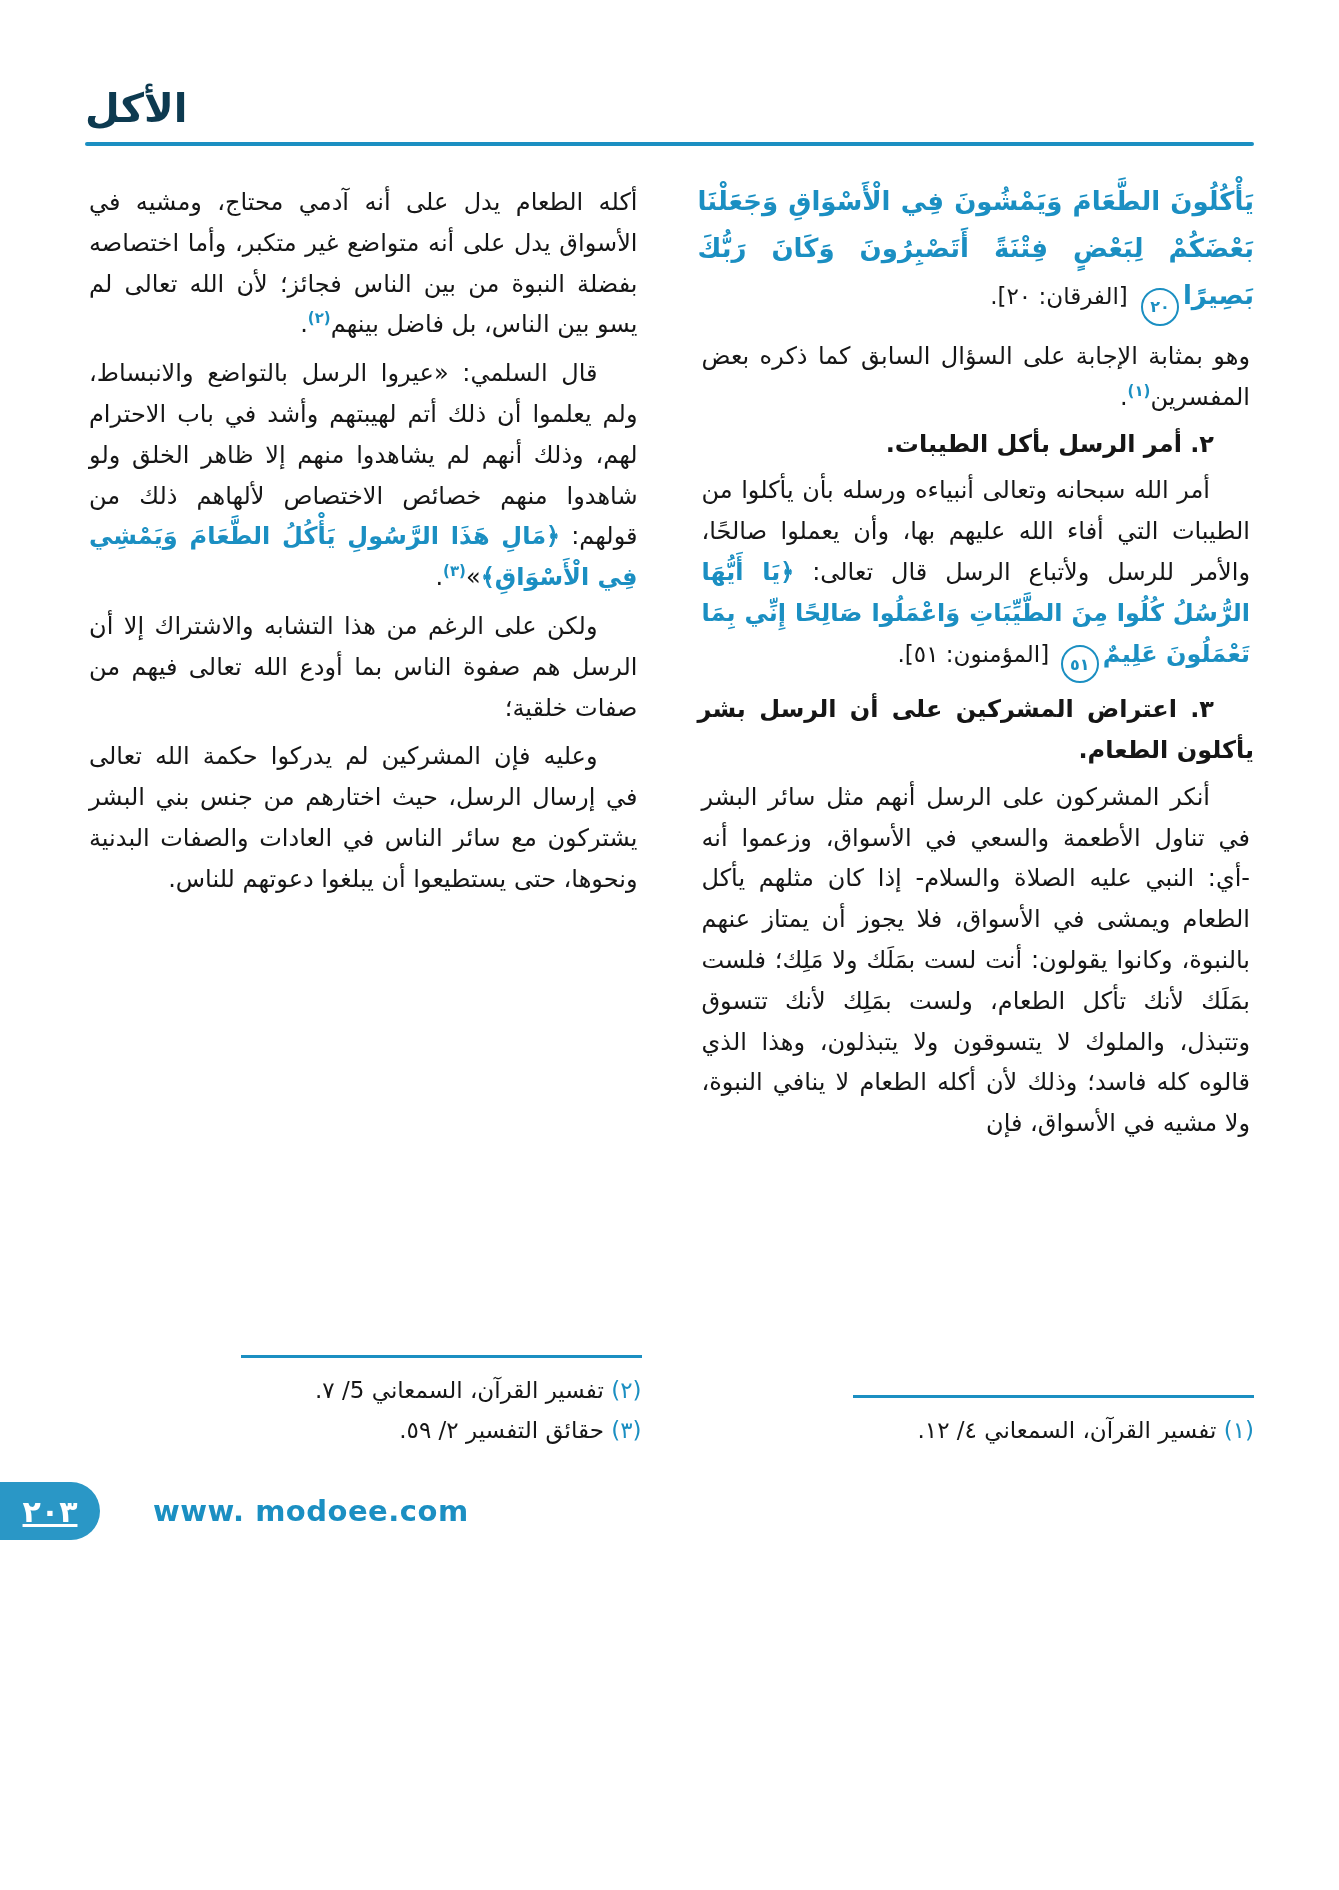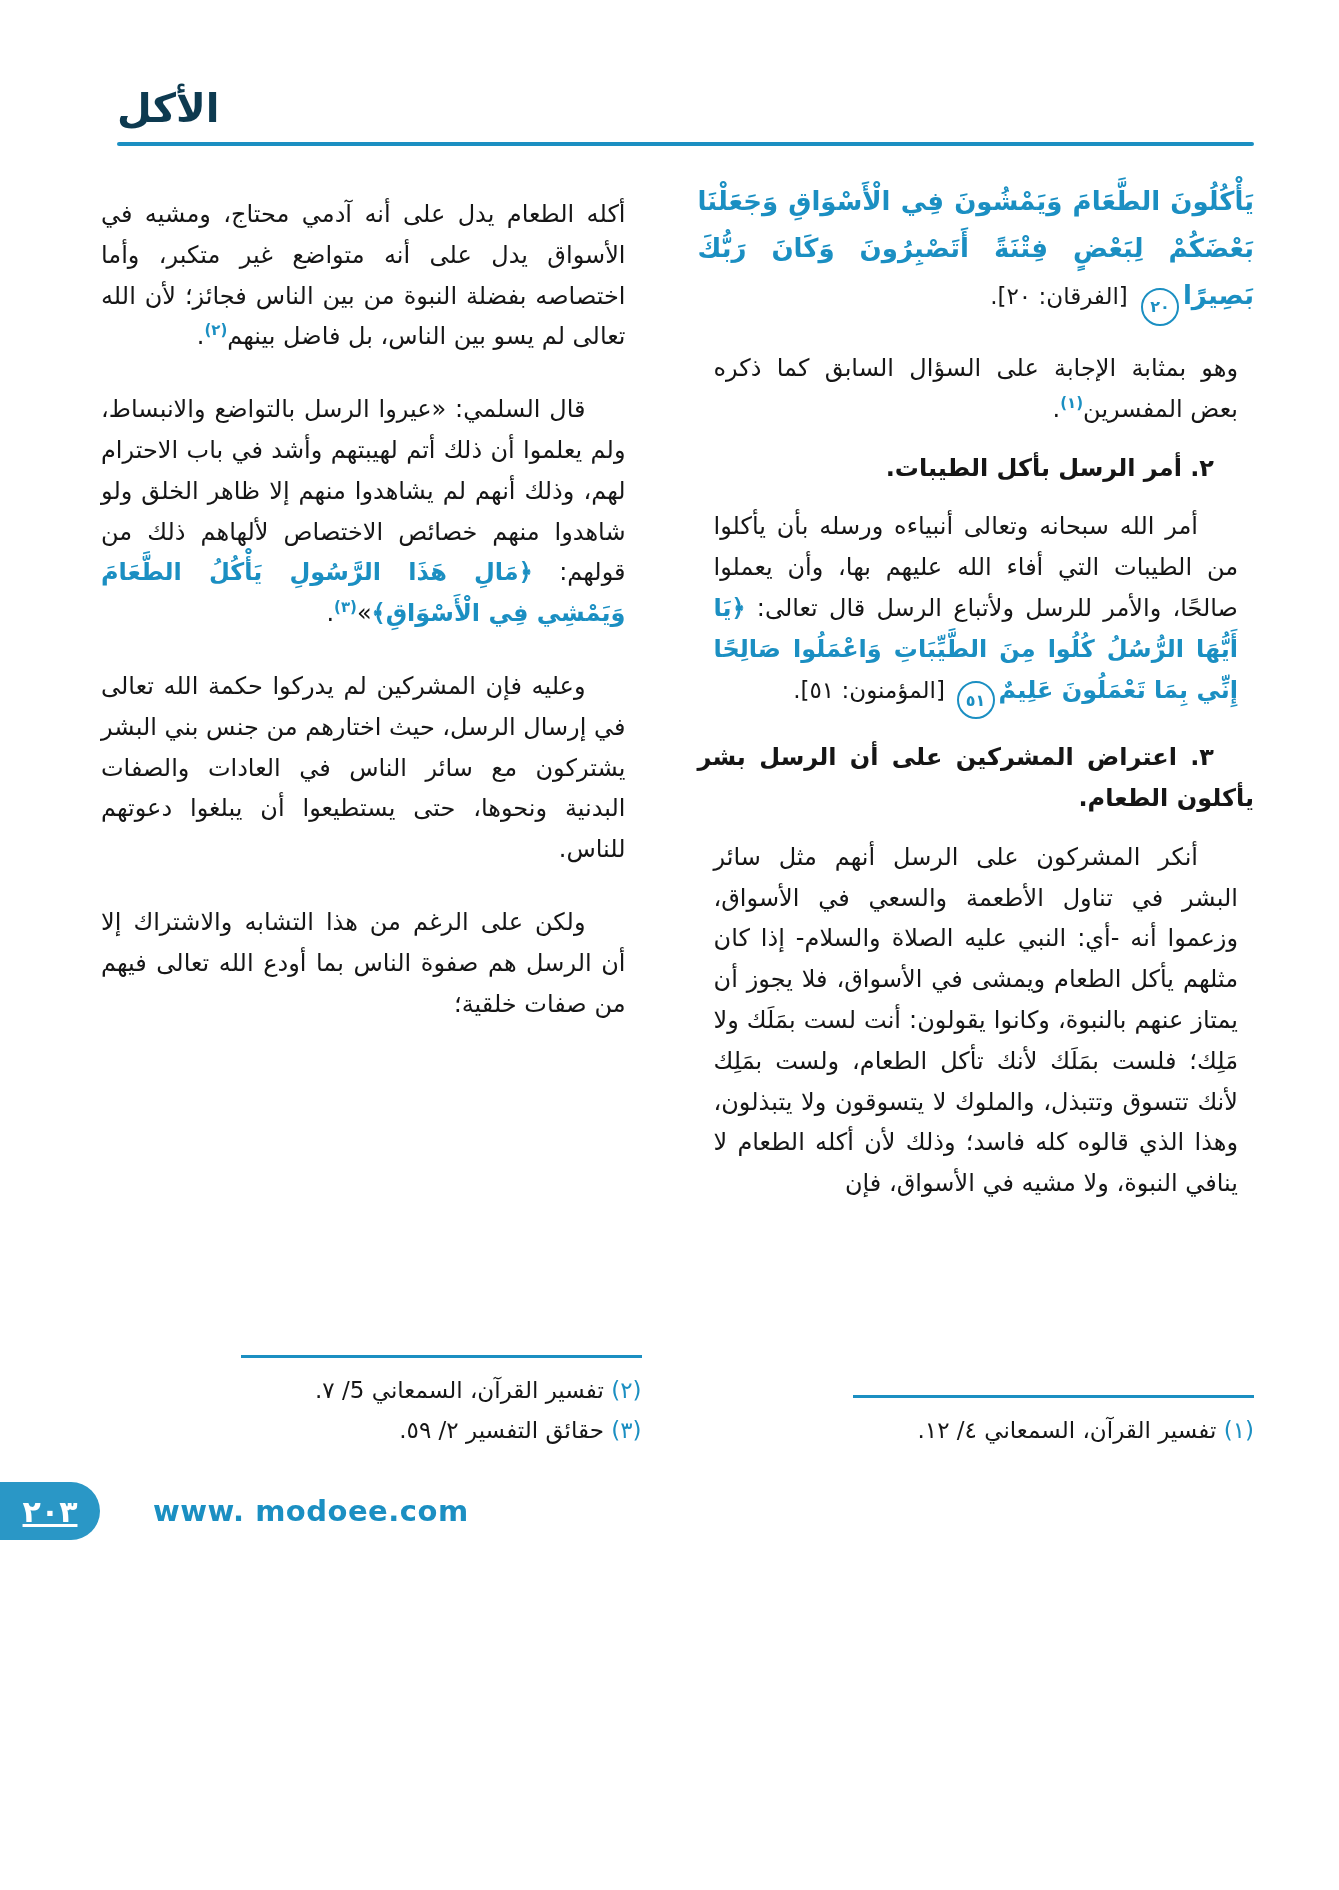--- a/index.html
+++ b/index.html
@@ -9,21 +9,21 @@
     height: 1890px;
     margin: 0 auto;
     background: #ffffff;
     font-family: "DejaVu Sans", sans-serif;
     direction: rtl;
     color: #161616;
     overflow: hidden;
   }
 
   
-  .page-header { position:absolute; top:84px; left:85px; right:85px;margin-left:32px; }
+  .page-header { position:absolute; top:84px; left:85px; right:85px; }
   .book-title {
     margin:0;
     text-align:left;
     font-size:40px;
     font-weight:bold;
     color:#0d3a50;
     line-height:1.2;
   }
   .header-rule {
     margin-top:10px;
@@ -42,21 +42,21 @@
   }
   .col {
     flex:1 1 0;
     min-height:1272px;
     display:flex;
     flex-direction:column;
     font-size:24px;
     line-height:1.7;
     text-align:justify;
   }
-  .para { margin:16px; }
+  .para { margin:4px; }
   .indent { text-indent:40px; }
   .heading { font-weight:bold; margin:2px 0; }
 
   .verse-block {
     margin:0 0 6px 0;
     color:#1b8fc2;
     font-weight:bold;
     font-size:26px;
     line-height:1.8;
   }
@@ -159,23 +159,23 @@
 
     </section>
 
     <section class="col">
 
       <p class="para"><span>أكله الطعام يدل على أنه آدمي محتاج، ومشيه في الأسواق يدل على أنه متواضع غير متكبر، وأما اختصاصه بفضلة النبوة من بين الناس فجائز؛ لأن الله تعالى لم يسو بين الناس، بل فاضل بينهم</span><sup class="fn-mark">(٢)</sup><span>.</span></p>
 
 
       <p class="para indent"><span>قال السلمي: «عيروا الرسل بالتواضع والانبساط، ولم يعلموا أن ذلك أتم لهيبتهم وأشد في باب الاحترام لهم، وذلك أنهم لم يشاهدوا منهم إلا ظاهر الخلق ولو شاهدوا منهم خصائص الاختصاص لألهاهم ذلك من قولهم: </span><span class="inline-verse">﴿مَالِ هَذَا الرَّسُولِ يَأْكُلُ الطَّعَامَ وَيَمْشِي فِي الْأَسْوَاقِ﴾</span><span>»</span><sup class="fn-mark">(٣)</sup><span>.</span></p>
 
+      <p class="para indent">ولكن على الرغم من هذا التشابه والاشتراك إلا أن الرسل هم صفوة الناس بما أودع الله تعالى فيهم من صفات خلقية؛</p>
+
       <p class="para indent">وعليه فإن المشركين لم يدركوا حكمة الله تعالى في إرسال الرسل، حيث اختارهم من جنس بني البشر يشتركون مع سائر الناس في العادات والصفات البدنية ونحوها، حتى يستطيعوا أن يبلغوا دعوتهم للناس.</p>
-
-      <p class="para indent">ولكن على الرغم من هذا التشابه والاشتراك إلا أن الرسل هم صفوة الناس بما أودع الله تعالى فيهم من صفات خلقية؛</p>
 
       <div class="footnotes">
         <div class="fn-rule"></div>
         <p class="footnote"><span class="fn-num">(٢)</span> <span>تفسير القرآن، السمعاني 5/ ٧.</span></p>
         <p class="footnote"><span class="fn-num">(٣)</span> <span>حقائق التفسير ٢/ ٥٩.</span></p>
       </div>
 
     </section>
 
   </main>

